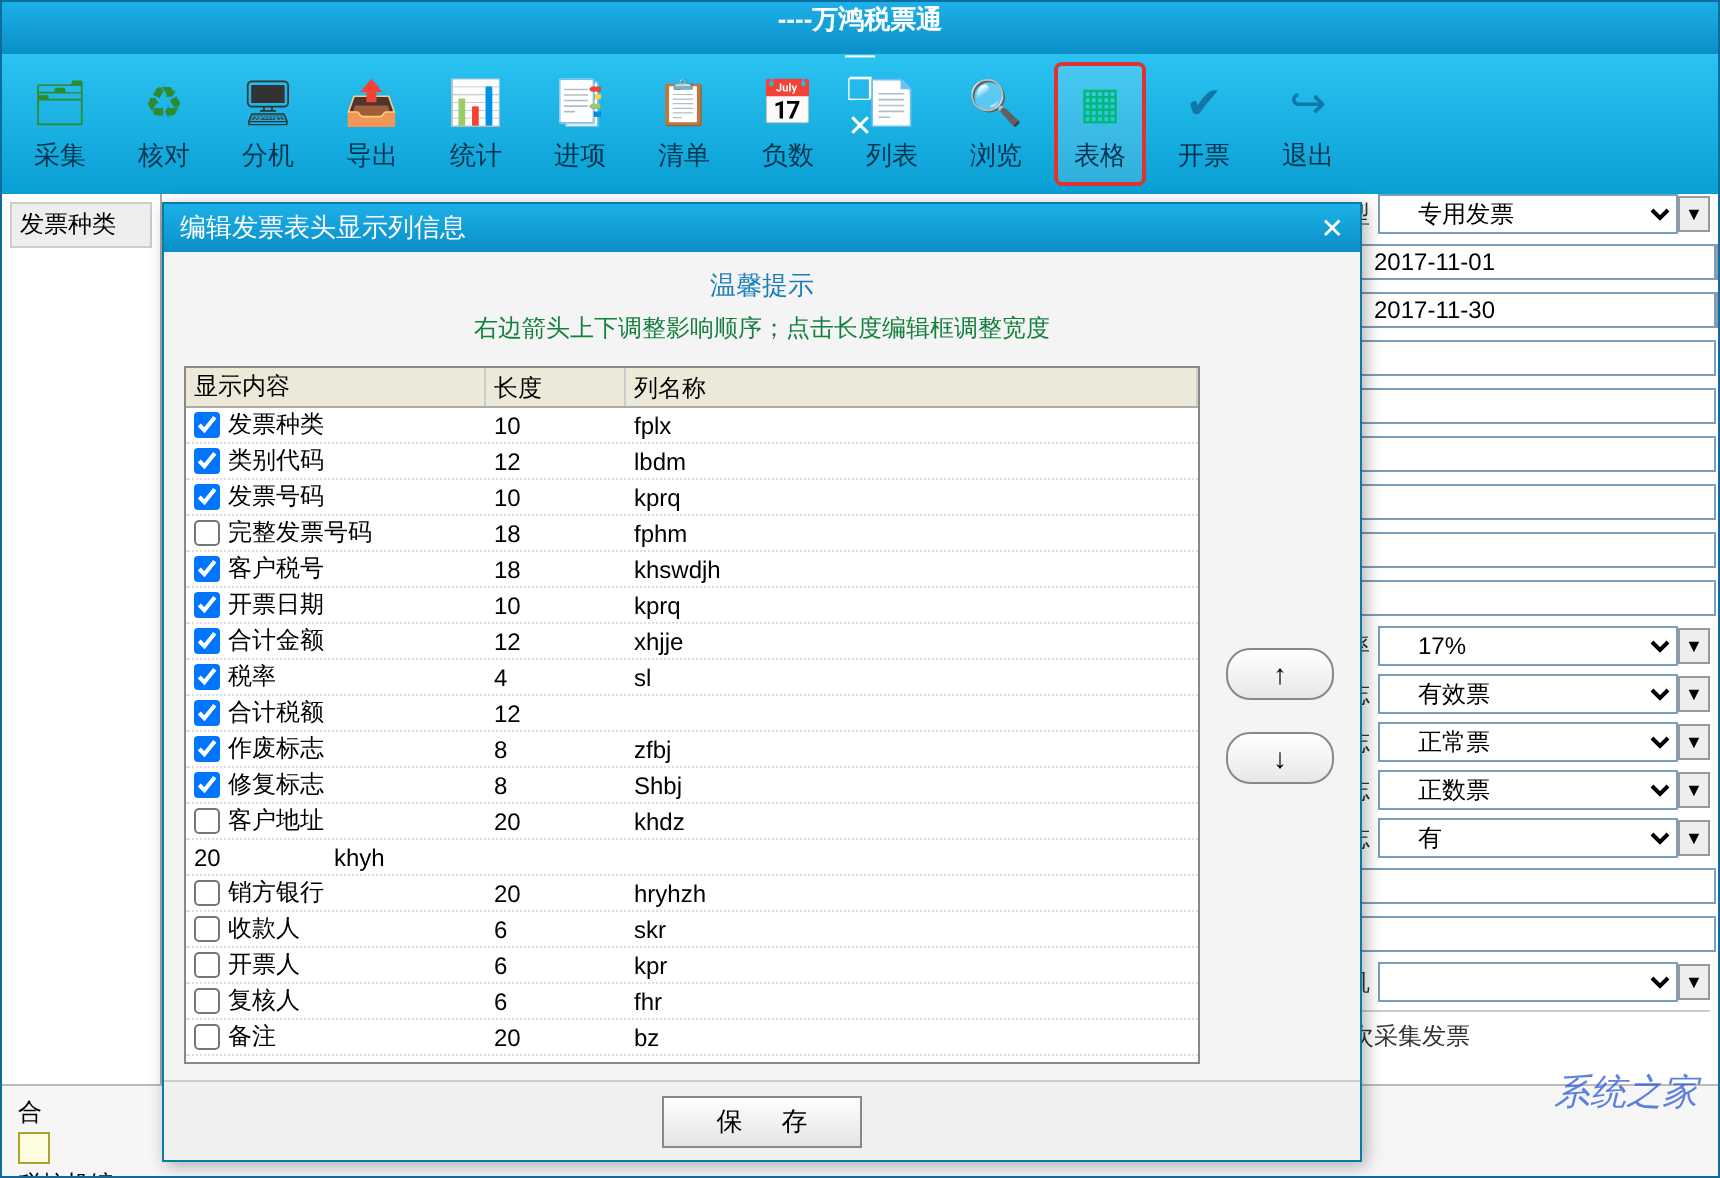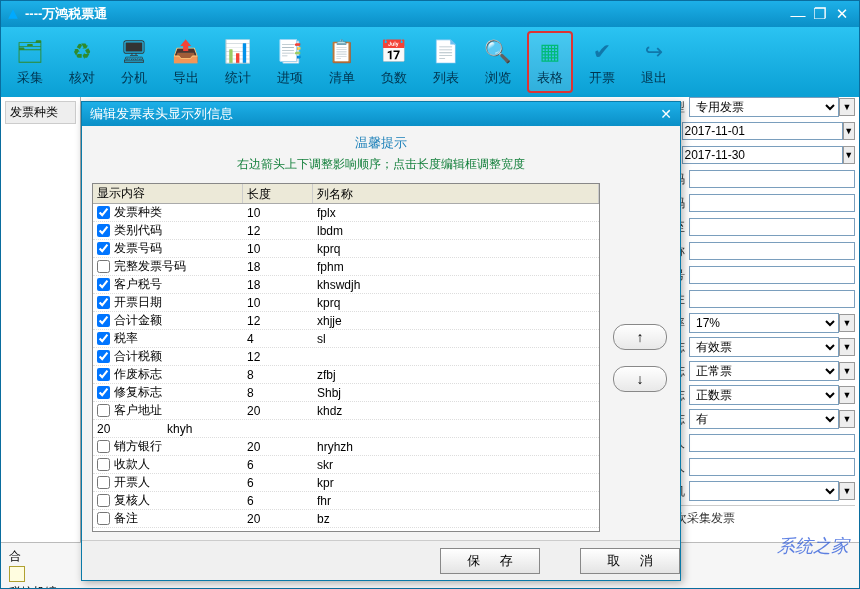--- a/index.html
+++ b/index.html
@@ -1,33 +1,33 @@
 <!DOCTYPE html>
 <html><head>
 <meta charset="utf-8">
 <style>
 * { box-sizing: border-box; margin: 0; padding: 0; font-family: "Microsoft YaHei", SimSun, sans-serif; }
 body { width: 860px; height: 589px; overflow: hidden; background: #f0f0f0; position: relative; border: 1px solid #0a6d9e; }
-.titlebar { height: 26px; background: linear-gradient(#1db0e8, #0a8fc7); display: flex; align-items: center; padding: 0 6px; color: #fff; font-size: 13px; }
+.titlebar { height: 26px; background: linear-gradient(#1db0e8, #0a8fc7); display: flex; align-items: center; padding: 0 6px; color: #fff; font-size: 13px; flex-direction: column; }
 .titlebar .logo { width: 12px; height: 12px; margin-right: 6px; }
 .titlebar .title { flex: 1; font-weight: bold; }
 .titlebar .winbtn { width: 22px; text-align: center; font-size: 15px; cursor: pointer; font-family: Arial; }
 .toolbar { height: 70px; background: linear-gradient(#2bc3f2, #0a9fd4); display: flex; padding: 4px 6px; gap: 6px; }
 .tool { width: 46px; display: flex; flex-direction: column; align-items: center; justify-content: center; color: #003b58; font-size: 12px; cursor: pointer; border-radius: 4px; padding: 2px; }
 .tool.hl { border: 2px solid #d33; background: rgba(255,255,255,0.15); }
 .tool .ico { width: 30px; height: 30px; display: flex; align-items: center; justify-content: center; font-size: 22px; margin-bottom: 2px; }
 .tool .lbl { font-size: 13px; color: #01344f; }
 .mainpane { position: absolute; top: 96px; left: 0; right: 0; bottom: 0; background: #fff; display: flex; }
 .leftcol { width: 80px; border-right: 1px solid #aaa; padding: 4px; font-size: 12px; }
 .leftcol .hdr { background: #eee; border: 1px solid #ccc; padding: 2px 4px; font-size: 12px; }
 .rightcol { flex: 1; position: relative; }
 .filters { position: absolute; right: 4px; top: 0; width: 200px; font-size: 12px; }
 .filters .row { display: flex; align-items: center; margin-bottom: 4px; height: 20px; }
 .filters .lbl { width: 34px; text-align: right; padding-right: 4px; color: #333; }
-.filters input, .filters select { flex: 1; height: 18px; border: 1px solid #7a9ebd; font-size: 12px; padding: 0 2px; background: #fff; }
+.filters input, .filters select { flex: 1; height: 18px; border: 1px solid #7a9ebd; font-size: 12px; padding: 0 15px; background: #fff; }
 .filters select { height: 20px; }
 .filters .arrow { width: 16px; background: #eee; border: 1px solid #999; text-align: center; font-size: 9px; line-height: 16px; }
 .filters .sect { font-size: 12px; color: #333; padding: 4px 0 2px 8px; border-top: 1px solid #ccc; margin-top: 4px; }
 .bottombar { position: absolute; left: 0; right: 0; bottom: 0; height: 46px; background: #f6f6f6; border-top: 1px solid #bbb; padding: 4px 8px; font-size: 12px; }
 .bottombar .row { display: flex; align-items: center; height: 18px; }
 .smallsq { width: 16px; height: 16px; border: 1px solid #b0a030; background: #fffde0; margin-right: 4px; }
 
 
 .mask { position: absolute; inset: 0; }
 .dialog { position: absolute; left: 80px; top: 100px; width: 600px; height: 480px; background: #f4f4f4; border: 1px solid #0a7aa8; box-shadow: 2px 2px 8px rgba(0,0,0,0.3); display: flex; flex-direction: column; }
@@ -42,21 +42,21 @@
 .grid .ghdr .c { padding: 2px 4px; border-right: 1px solid #ccc; }
 .grid .gbody { overflow-y: scroll; height: calc(100% - 20px); }
 .grid .grow { display: flex; height: 18px; border-bottom: 1px dotted #ddd; align-items: center; }
 .grid .grow .c { padding: 0 4px; overflow: hidden; white-space: nowrap; }
 .grid .c1 { width: 150px; display: flex; align-items: center; }
 .grid .c2 { width: 70px; }
 .grid .c3 { flex: 1; }
 .grid input[type=checkbox] { margin-right: 4px; width: 13px; height: 13px; }
 .sidebtns { width: 60px; display: flex; flex-direction: column; gap: 16px; justify-content: center; align-items: center; }
 .sidebtns button { width: 54px; height: 26px; border: 1px solid #888; border-radius: 12px; background: linear-gradient(#fff,#e8e8e8); font-size: 14px; cursor: pointer; }
-.dialog .dbtns { height: 40px; display: flex; justify-content: flex-end; gap: 40px; align-items: center; border-top: 1px solid #ccc; background: #f0f0f0; }
+.dialog .dbtns { height: 40px; display: flex; justify-content: center; gap: 40px; align-items: center; border-top: 1px solid #ccc; background: #f0f0f0; }
 .dialog .dbtns button { width: 100px; height: 26px; border: 1px solid #888; background: linear-gradient(#fff,#e4e4e4); font-size: 13px; letter-spacing: 8px; padding-left: 8px; cursor: pointer; }
 .watermark { position: absolute; right: 10px; bottom: 30px; color: #1d4ed8; font-size: 18px; font-style: italic; opacity: 0.7; pointer-events: none; }
 </style>
 </head>
 <body>
 
 <div class="titlebar">
   <svg class="logo" viewBox="0 0 10 10">
       <polygon points="5,1 9,9 1,9" fill="#0af"></polygon>
     </svg>
@@ -378,18 +378,17 @@
             </div>
           </div>
       </div>
       <div class="sidebtns">
         <button>↑</button>
         <button>↓</button>
       </div>
     </div>
     <div class="dbtns">
       <button>保 存</button>
-      <button>取 消</button>
     </div>
   </div>
 </div>
 
 <div class="watermark">系统之家</div>
 
 </body></html>

